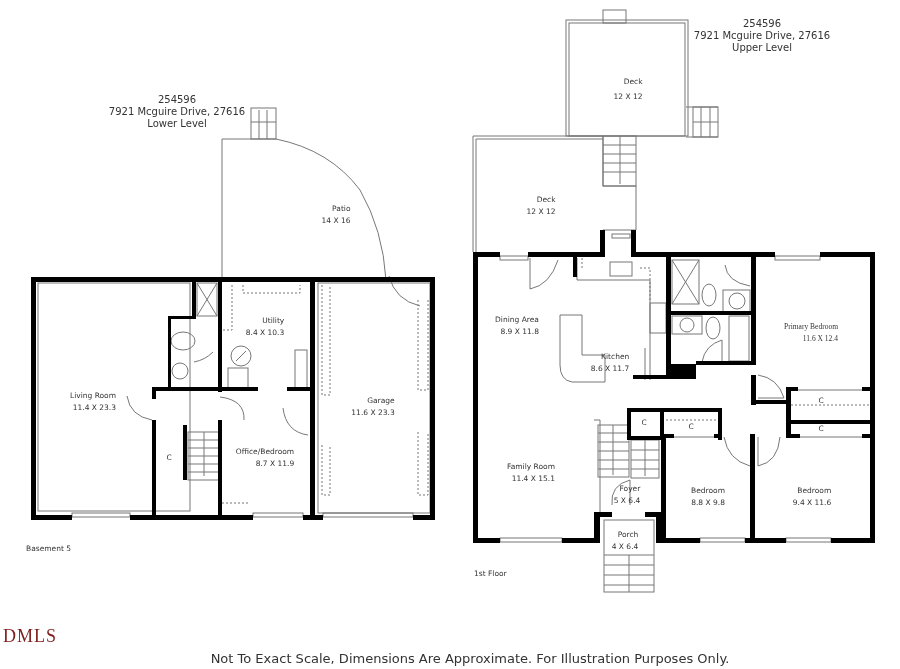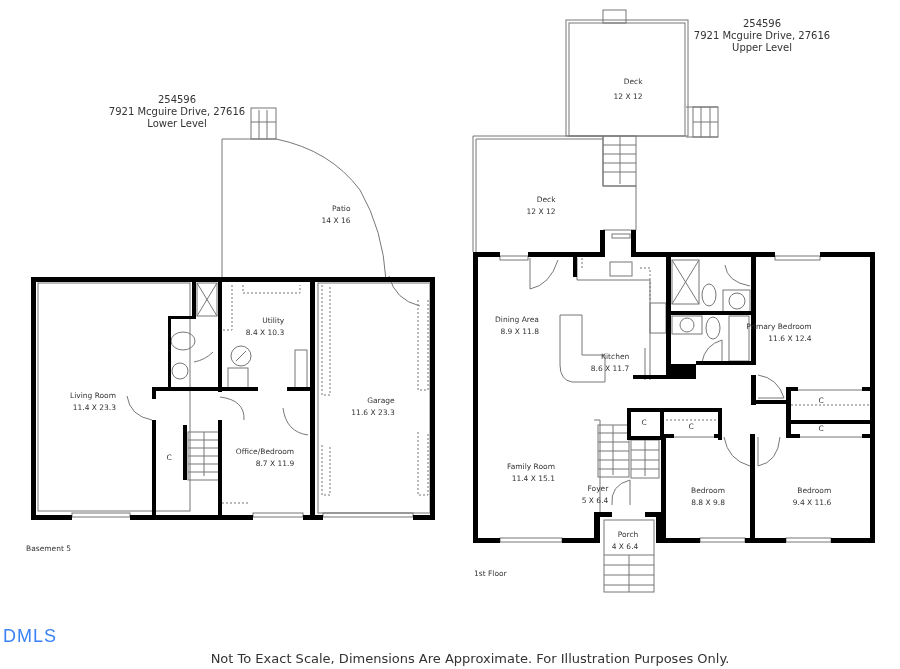--- a/index.html
+++ b/index.html
@@ -3,21 +3,21 @@
 <meta charset="utf-8">
 <style>
   html, body { margin:0; padding:0; background:#ffffff; }
   body { width:900px; height:669px; position:relative; overflow:hidden;
          font-family:"DejaVu Sans", sans-serif; color:#333; }
   svg { position:absolute; left:0; top:0; }
   .lbl { position:absolute; font-size:7.5px; color:#333; text-align:right; white-space:nowrap; line-height:12px; transform:translateX(-50%); }
   .hdr { position:absolute; font-size:10px; color:#333; text-align:center; line-height:12px; transform:translateX(-50%); white-space:nowrap; }
   .floorname { position:absolute; font-size:7.5px; color:#333; white-space:nowrap; }
   .footer { position:absolute; left:450px; top:651px; transform:translateX(-50%); font-size:13px; color:#333; white-space:nowrap;margin-left:20px; }
-  .logo { position:absolute; left:3px; top:626px; font-family:Liberation Sans, sans-serif; font-size:18px; font-weight:200; letter-spacing:1px; color:#3b82f6; }
+  .logo { position:absolute; left:3px; top:626px; font-family:Liberation Serif, serif; font-size:18px; font-weight:200; letter-spacing:1px; color:#7f1d1d; }
 </style>
 </head>
 <body>
 
 <svg width="900" height="669" viewBox="0 0 900 669">
   <g fill="none" stroke="#777" stroke-width="1">
 
     <path d="M222 280 V139 H276 Q330 150 360 190 Q383 230 386 280"></path>
 
     <rect x="251" y="108" width="25" height="31"></rect>
@@ -274,29 +274,29 @@
     <div>12 X 12</div>
 </div>
 <div class="lbl" style="left:517px;top:314px;">
   <div>Dining Area</div>
     <div>8.9 X 11.8</div>
 </div>
 <div class="lbl" style="left:610px;top:315px;margin-top:36px;">
   <div>Kitchen</div>
     <div>8.6 X 11.7</div>
 </div>
-<div class="lbl" style="left:779px;top:321px;">
+<div class="lbl" style="left:811px;top:321px;font-family:Liberation Serif, serif;">
   <div>Primary Bedroom</div>
     <div>11.6 X 12.4</div>
 </div>
 <div class="lbl" style="left:531px;top:449px;margin-top:12px;">
   <div>Family Room</div>
     <div>11.4 X 15.1</div>
 </div>
-<div class="lbl" style="left:595px;top:483px;">
+<div class="lbl" style="left:627px;top:483px;">
   <div>Foyer</div>
     <div>5 X 6.4</div>
 </div>
 <div class="lbl" style="left:625px;top:529px;">
   <div>Porch</div>
     <div>4 X 6.4</div>
 </div>
 <div class="lbl" style="left:708px;top:485px;">
   <div>Bedroom</div>
     <div>8.8 X 9.8</div>

